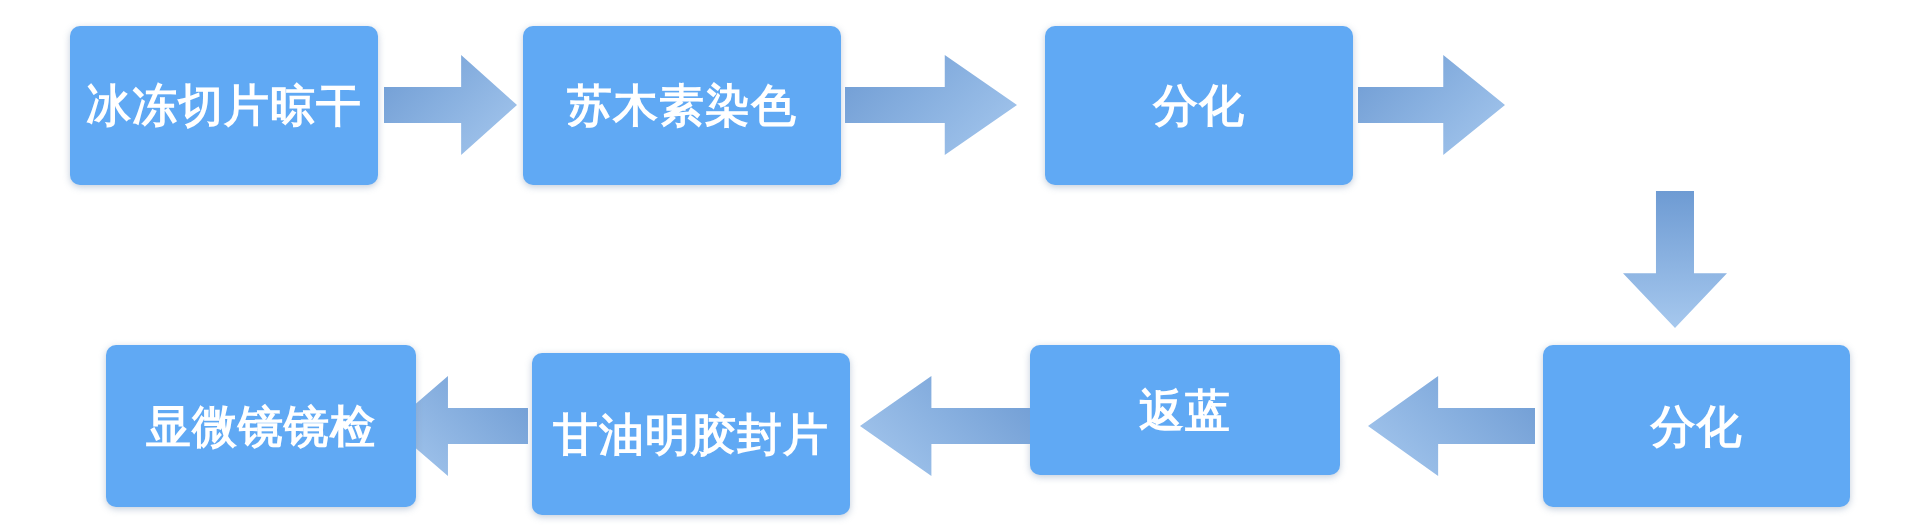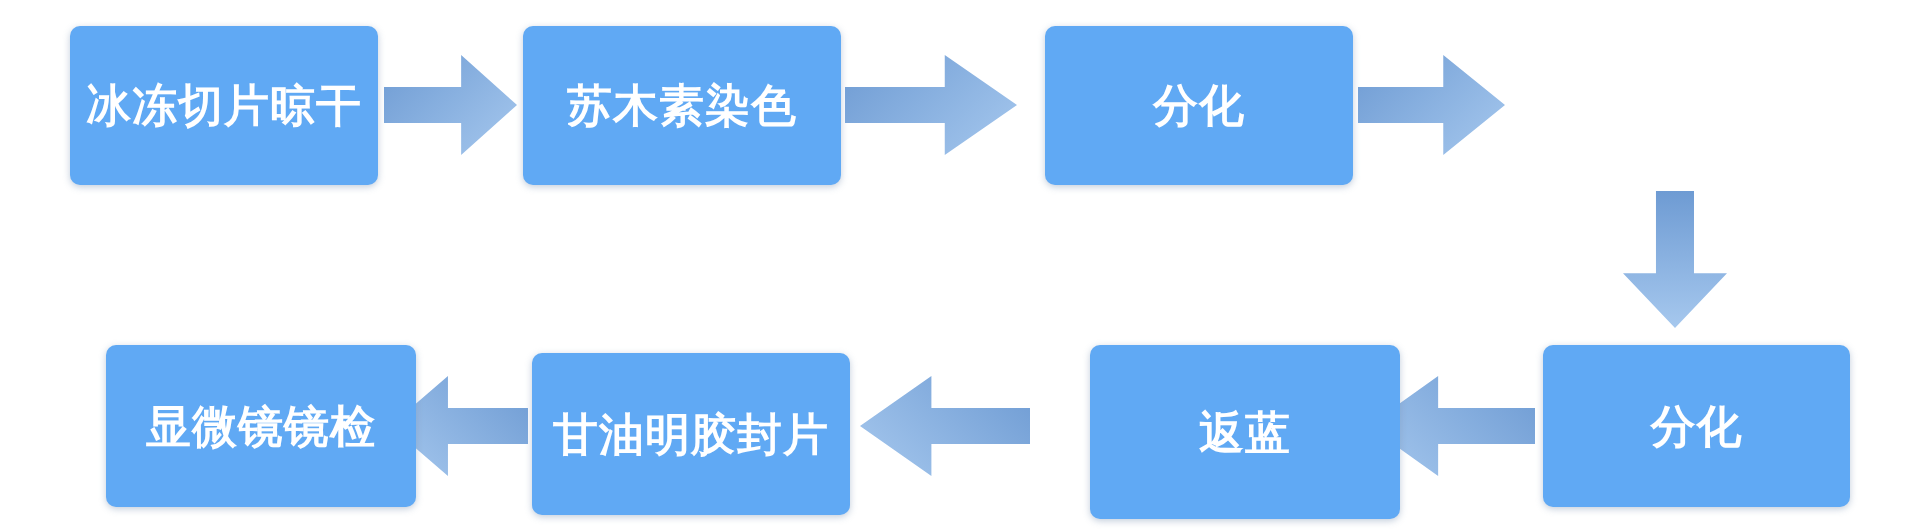--- a/index.html
+++ b/index.html
@@ -48,21 +48,21 @@
     clip-path: polygon(31.7% 0, 68.3% 0, 68.3% 60%, 100% 60%, 50% 100%, 0 60%, 31.7% 60%);
   }
 
   
   .n1 { left: 70px;   top: 26px;  width: 308px; height: 159px; }
   .n2 { left: 523px;  top: 26px;  width: 318px; height: 159px; }
   .n3 { left: 1045px; top: 26px;  width: 308px; height: 159px; }
   .n4 { left: 1543px; top: 26px;  width: 309px; height: 159px; }
   
   .n5 { left: 1543px; top: 345px; width: 307px; height: 162px; }
-  .n6 { left: 1090px; top: 345px; width: 310px; height: 174px; }
+  .n6 { left: 1030px; top: 345px; width: 310px; height: 130px; }
   .n7 { left: 532px;  top: 345px; width: 318px; height: 162px; margin-top: 8px; }
   .n8 { left: 70px;   top: 345px; width: 310px; height: 162px; margin-left: 36px; }
   
   .a1 { left: 384px;  top: 55px;  width: 133px; height: 100px; }
   .a2 { left: 845px;  top: 55px;  width: 172px; height: 100px; }
   .a3 { left: 1358px; top: 55px;  width: 147px; height: 100px; }
   
   .a4 { left: 1623px; top: 191px; width: 104px; height: 137px; }
   
   .a5 { left: 1368px; top: 376px; width: 167px; height: 100px; }

